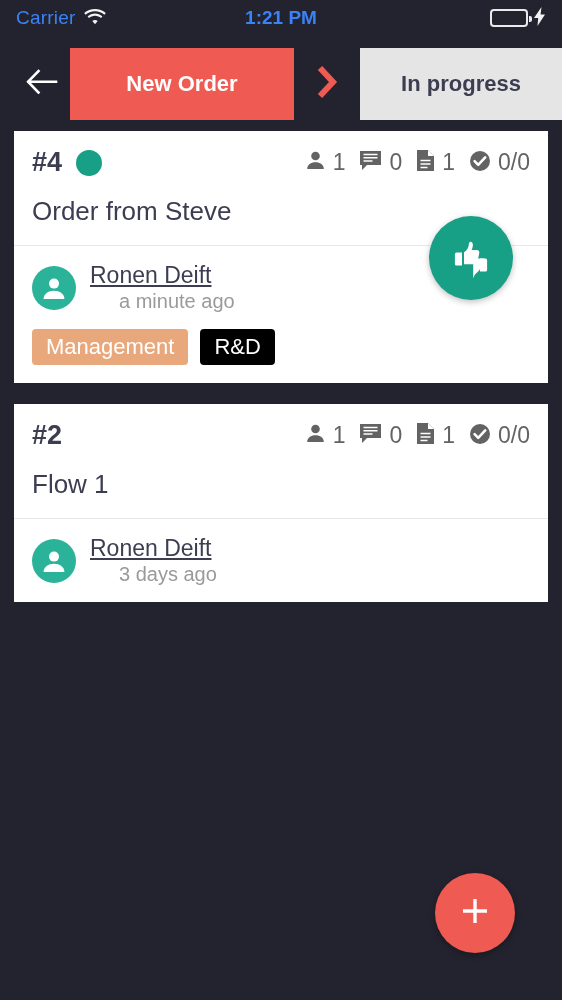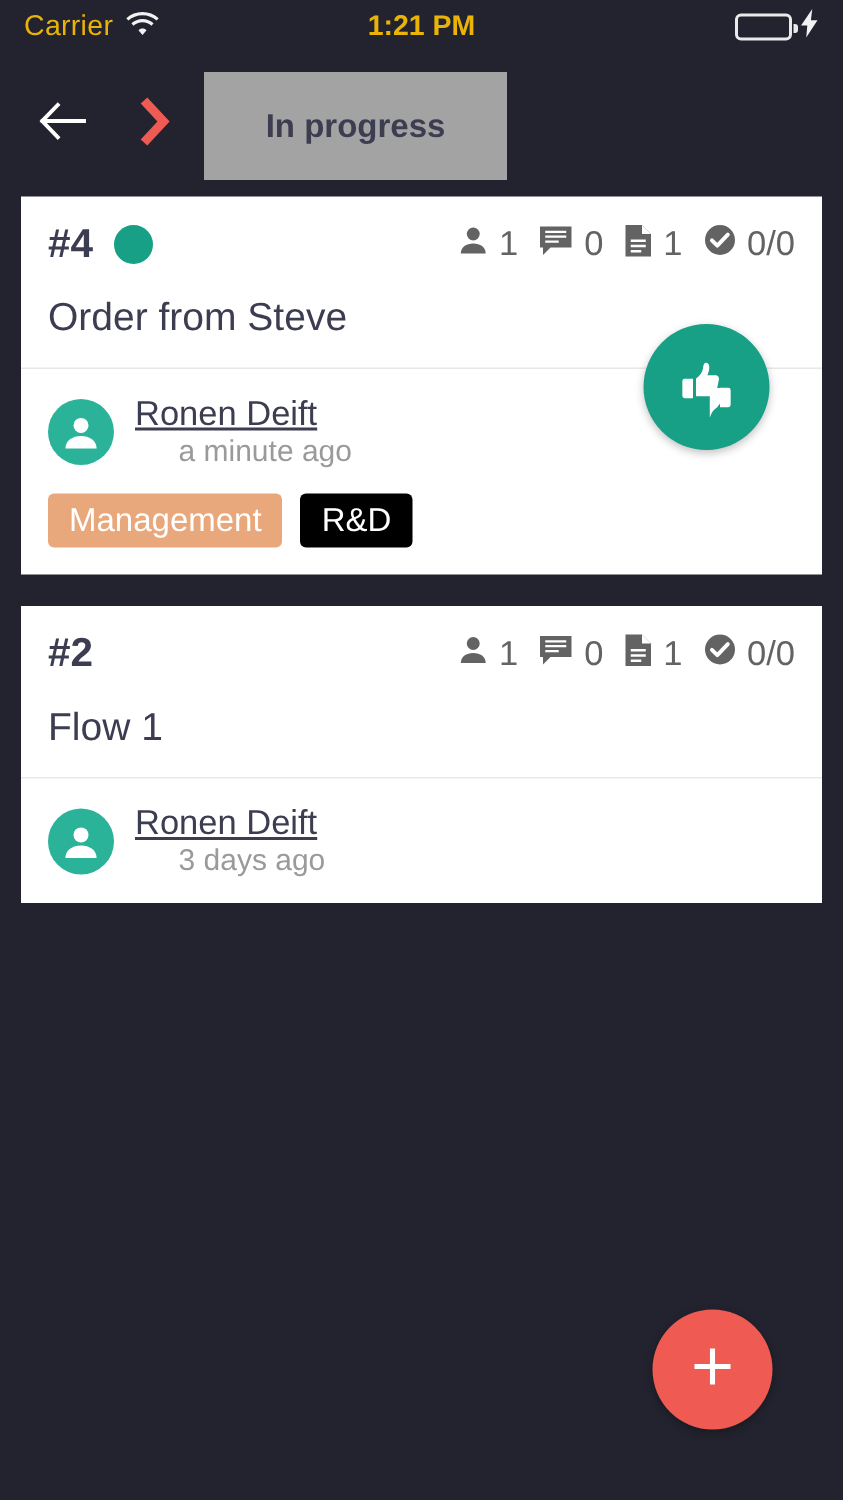--- a/index.html
+++ b/index.html
@@ -7,21 +7,21 @@
     width: 562px; height: 1000px;
     background: #22232e;
     font-family: "Liberation Sans", sans-serif;
     overflow: hidden;
   }
   .screen { position: relative; width: 562px; height: 1000px; background: #22232e; }
 
   
   .statusbar {
     height: 36px; display: flex; align-items: center;
-    padding: 0 16px; color: #eab308; position: relative;
+    padding: 0 16px; color: #3b82f6; position: relative;
   }
   .sb-left { display: flex; align-items: center; gap: 9px; }
   .sb-carrier { font-size: 19px; letter-spacing: .2px; }
   .sb-time {
     position: absolute; left: 0; right: 0; text-align: center;
     font-size: 19px; font-weight: bold; pointer-events: none;
   }
   .sb-right { margin-left: auto; display: flex; align-items: center; gap: 6px; }
   .battery {
     width: 38px; height: 18px; border: 2px solid #e9e9ec;
@@ -40,21 +40,21 @@
   }
   .back-btn {
     width: 56px; flex: 0 0 56px; display: flex; align-items: center;
     justify-content: center; cursor: pointer;
   }
   .tab {
     height: 72px; display: flex; align-items: center; justify-content: center;
     font-size: 22px; font-weight: bold; padding: 0 28px; white-space: nowrap;
   }
   .tab-active { background: #ef5a52; color: #ffffff; min-width: 224px; }
-  .tab-next   { background: #a3a3a3; color: #3d3d52; min-width: 202px; }
+  .tab-next   { background: #e5e5e5; color: #3d3d52; min-width: 202px; }
   .tab-sep { flex: 0 0 66px; display: flex; align-items: center; justify-content: center; }
 
   
   .cards { padding: 0 14px; display: flex; flex-direction: column; gap: 21px; }
   .card { background: #ffffff; width: 534px; }
   .card-top { padding: 16px 18px 4px 18px; }
   .card-row1 { display: flex; align-items: center; }
   .card-id { font-size: 27px; font-weight: bold; color: #3d3d52; }
   .status-dot {
     width: 26px; height: 26px; border-radius: 50%;
@@ -125,20 +125,21 @@
   </div>
 
   <div class="header">
     <div class="back-btn">
       <span>
         <svg width="32" height="26" viewBox="0 0 32 26">
           <path d="M12.5 2L2.2 12.6M12.5 23.5L2.2 12.8M2.4 12.7H30" stroke="#ffffff" stroke-width="2.6" fill="none" stroke-linecap="square"></path>
         </svg>
       </span>
     </div>
+    <div class="tab tab-active">New Order</div>
     <div class="tab-sep">
       <span>
         <svg width="24" height="34" viewBox="0 0 24 34">
           <path d="M5 3l13 14L5 31" stroke="#ef5a52" stroke-width="6" fill="none" stroke-linecap="butt" stroke-linejoin="miter"></path>
         </svg>
       </span>
     </div>
     <div class="tab tab-next">In progress</div>
   </div>
 

